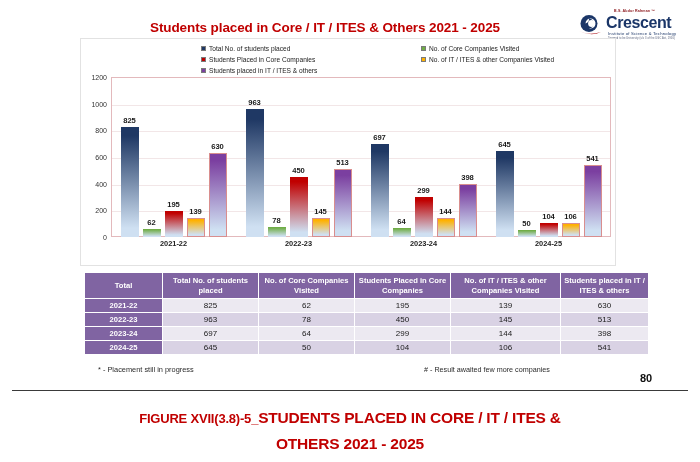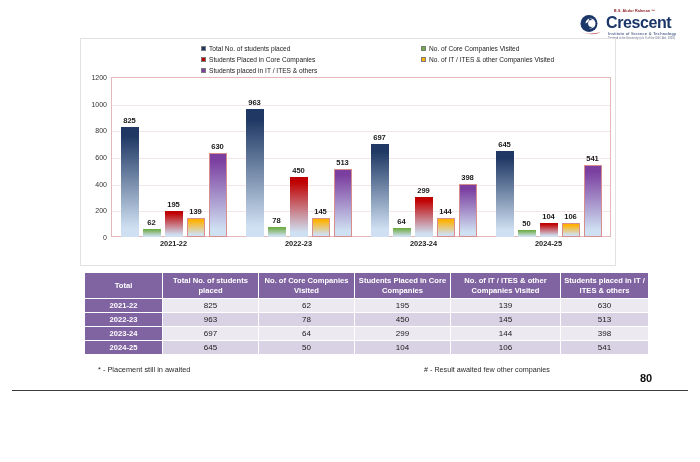--- a/index.html
+++ b/index.html
@@ -275,20 +275,21 @@
     line-height: 25px;
     letter-spacing: -0.2px;
   }
   .caption .small { font-size: 13px; }
 </style>
 </head>
 <body>
 
 <div id="page">
 
+  <div class="chart-title">Students placed in Core / IT / ITES  &amp; Others 2021 - 2025</div>
 
   <div class="logo">
     <div class="logo-top">B.S. Abdur Rahman ™</div>
     <svg class="logo-mark" viewBox="0 0 26 22">
       <circle cx="11" cy="9.5" r="8.5" fill="#1b3668"></circle>
       <path d="M7.5 9.5 a5 5 0 1 1 3.6 4.8 a4 4 0 1 0 0-9.6 a5 5 0 0 1 -3.6 4.8 z" fill="#ffffff"></path>
       <circle cx="13.5" cy="9.5" r="3.4" fill="#ffffff"></circle>
       <path d="M1 17 q10 5 22 1 q-10 5 -22 -1 z" fill="#b01b22"></path>
     </svg>
     <div class="logo-word">Crescent</div>
@@ -481,18 +482,22 @@
           <td>2024-25</td>
           <td>645</td>
           <td>50</td>
           <td>104</td>
           <td>106</td>
           <td>541</td>
         </tr>
       </tbody>
   </table>
 
-  <div class="note-left">* - Placement still in awaited</div>
-  <div class="note-right"># - Result awaited few other companies</div>
+  <div class="note-left">* - Placement still in progress</div>
+  <div class="note-right"># - Result awaited few more companies</div>
   <div class="page-num">80</div>
   <div class="rule"></div>
 
+  <div class="caption">
+    <span class="small">FIGURE XVII(3.8)-5_</span><span>STUDENTS PLACED IN CORE / IT / ITES &amp;</span><br>
+    <span>OTHERS 2021 - 2025</span>
+  </div>
 </div>
 
 </body></html>

